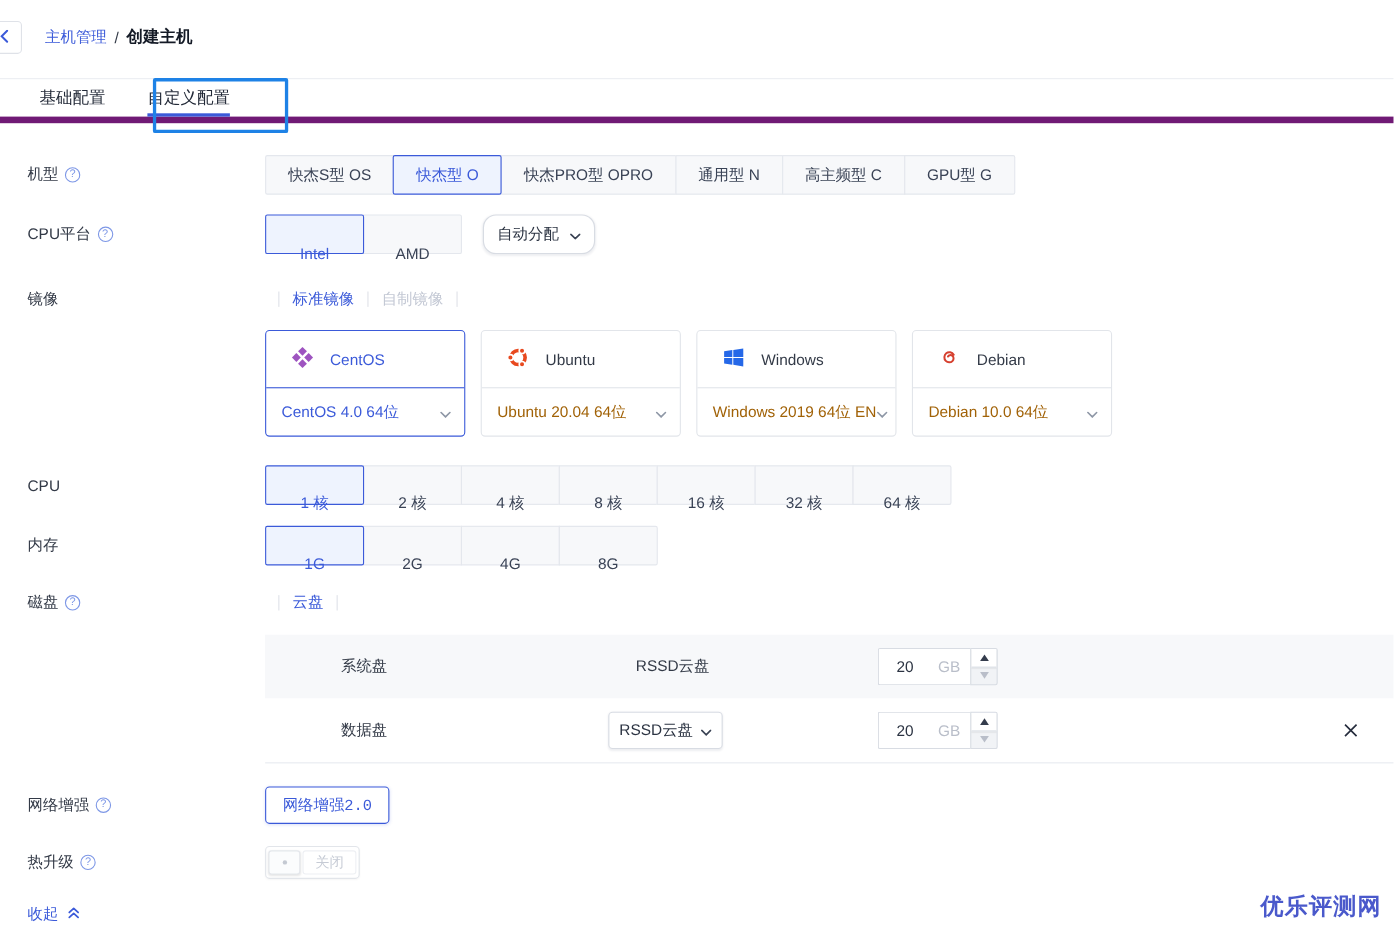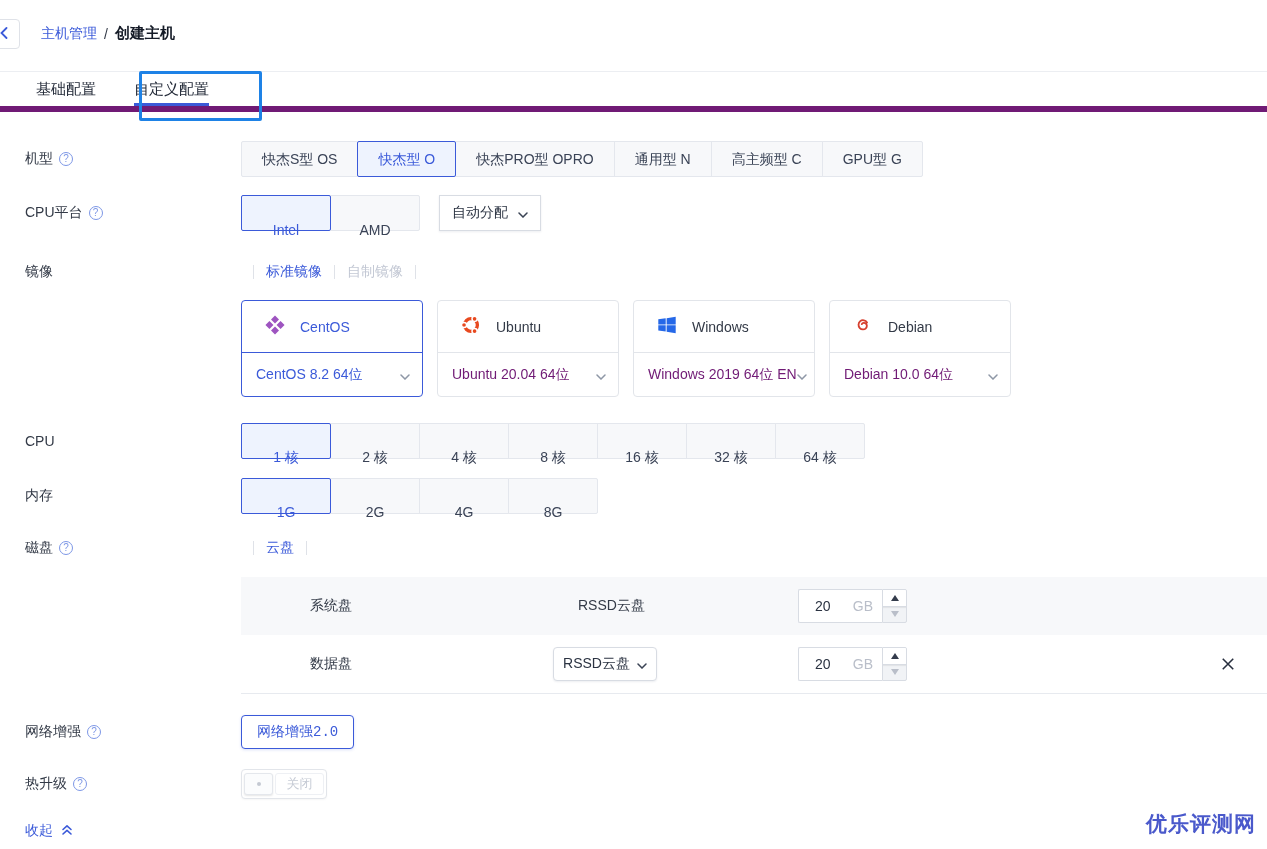--- a/index.html
+++ b/index.html
@@ -45,39 +45,39 @@
     border:1px solid #e4e7ed; color:#3a4356; margin-left:-1px; text-align:center;
     cursor:pointer; white-space:nowrap;
   }
   .seg:first-child { margin-left:0; border-radius:2px 0 0 2px; }
   .seg:last-child { border-radius:0 2px 2px 0; }
   .seg.sel { background:#eef3fe; border-color:#3b5ad9; color:#3b5ad9; position:relative; z-index:1; border-radius:2px; }
   .seg.fixed { width:90px; padding:17px; }
   .seg.h35s { height:24px; line-height:33px; }
   
   .select-btn {
-    height:36px; background:#fff; border:1px solid #d8dce3; border-radius:0;
+    height:36px; background:#fff; border:1px solid #d8dce3; border-radius:12px;
     display:flex; align-items:center; gap:10px; padding:0 12px; margin-left:19px;
     cursor:pointer; box-shadow:0 1px 2px rgba(24,39,75,.08); color:#2b3342;
   }
   
   .inline-tabs { display:flex; align-items:center; height:20px; font-size:14px; }
   .itab { color:#3b5ad9; cursor:pointer; }
   .itab.disabled { color:#c3c8d4; }
   .vdiv { width:1px; height:14px; background:#dfe2e8; margin:0 12px; }
   
   .cards { display:flex; gap:14px; margin-top:18px; }
   .os-card { width:182px; height:97px; border:1px solid #e2e5ea; border-radius:4px; background:#fff; cursor:pointer; }
   .os-card.sel { border-color:#3b5ad9; }
   .os-top { height:52px; display:flex; align-items:center; padding-left:22px; gap:14px; border-bottom:1px solid #e2e5ea; }
   .os-card.sel .os-top { border-bottom-color:#3b5ad9; }
   .os-name { font-size:14px; color:#333a47; }
   .os-card.sel .os-name { color:#3b5ad9; }
   .os-bottom { height:43px; display:flex; align-items:center; padding:0 12px 0 14px; cursor:pointer; }
-  .os-ver { font-size:14px; color:#701a75; flex:1; white-space:nowrap; }
+  .os-ver { font-size:14px; color:#a16207; flex:1; white-space:nowrap; }
   .os-card.sel .os-ver { color:#3b5ad9; }
   
   .disk-wrap { flex:1; }
   .disk-table { margin-top:19px; }
   .disk-row { display:flex; align-items:center; height:58px; }
   .disk-row.sys { background:#f7f8fa; }
   .disk-row.data { height:59px; border-bottom:1px solid #e7eaef; background:#fff; }
   .dcell-name { margin-left:69px; width:243px; font-size:14px; color:#333a47; }
   .dcell-type { width:245px; display:flex; align-items:flex-start; }
   .dtype-static { padding-left:25px; color:#333a47; }
@@ -209,21 +209,21 @@
                   <rect x="4.6" y="4.6" width="6.2" height="6.2"></rect>
                     <rect x="13.2" y="4.6" width="6.2" height="6.2"></rect>
                   <rect x="4.6" y="13.2" width="6.2" height="6.2"></rect>
                     <rect x="13.2" y="13.2" width="6.2" height="6.2"></rect>
                 </g>
               </svg>
             </span>
             <span class="os-name">CentOS</span>
           </div>
           <div class="os-bottom">
-            <span class="os-ver">CentOS 8.2 64位</span>
+            <span class="os-ver">CentOS 4.0 64位</span>
             <span>
               <svg width="10" height="6" viewBox="0 0 10 6" fill="none" stroke="#8e97a6" stroke-width="1.5" stroke-linecap="round">
                   <path d="M1 1 L5 5 L9 1"></path>
                 </svg>
             </span>
           </div>
         </div>
 
         <div class="os-card">
           <div class="os-top">

